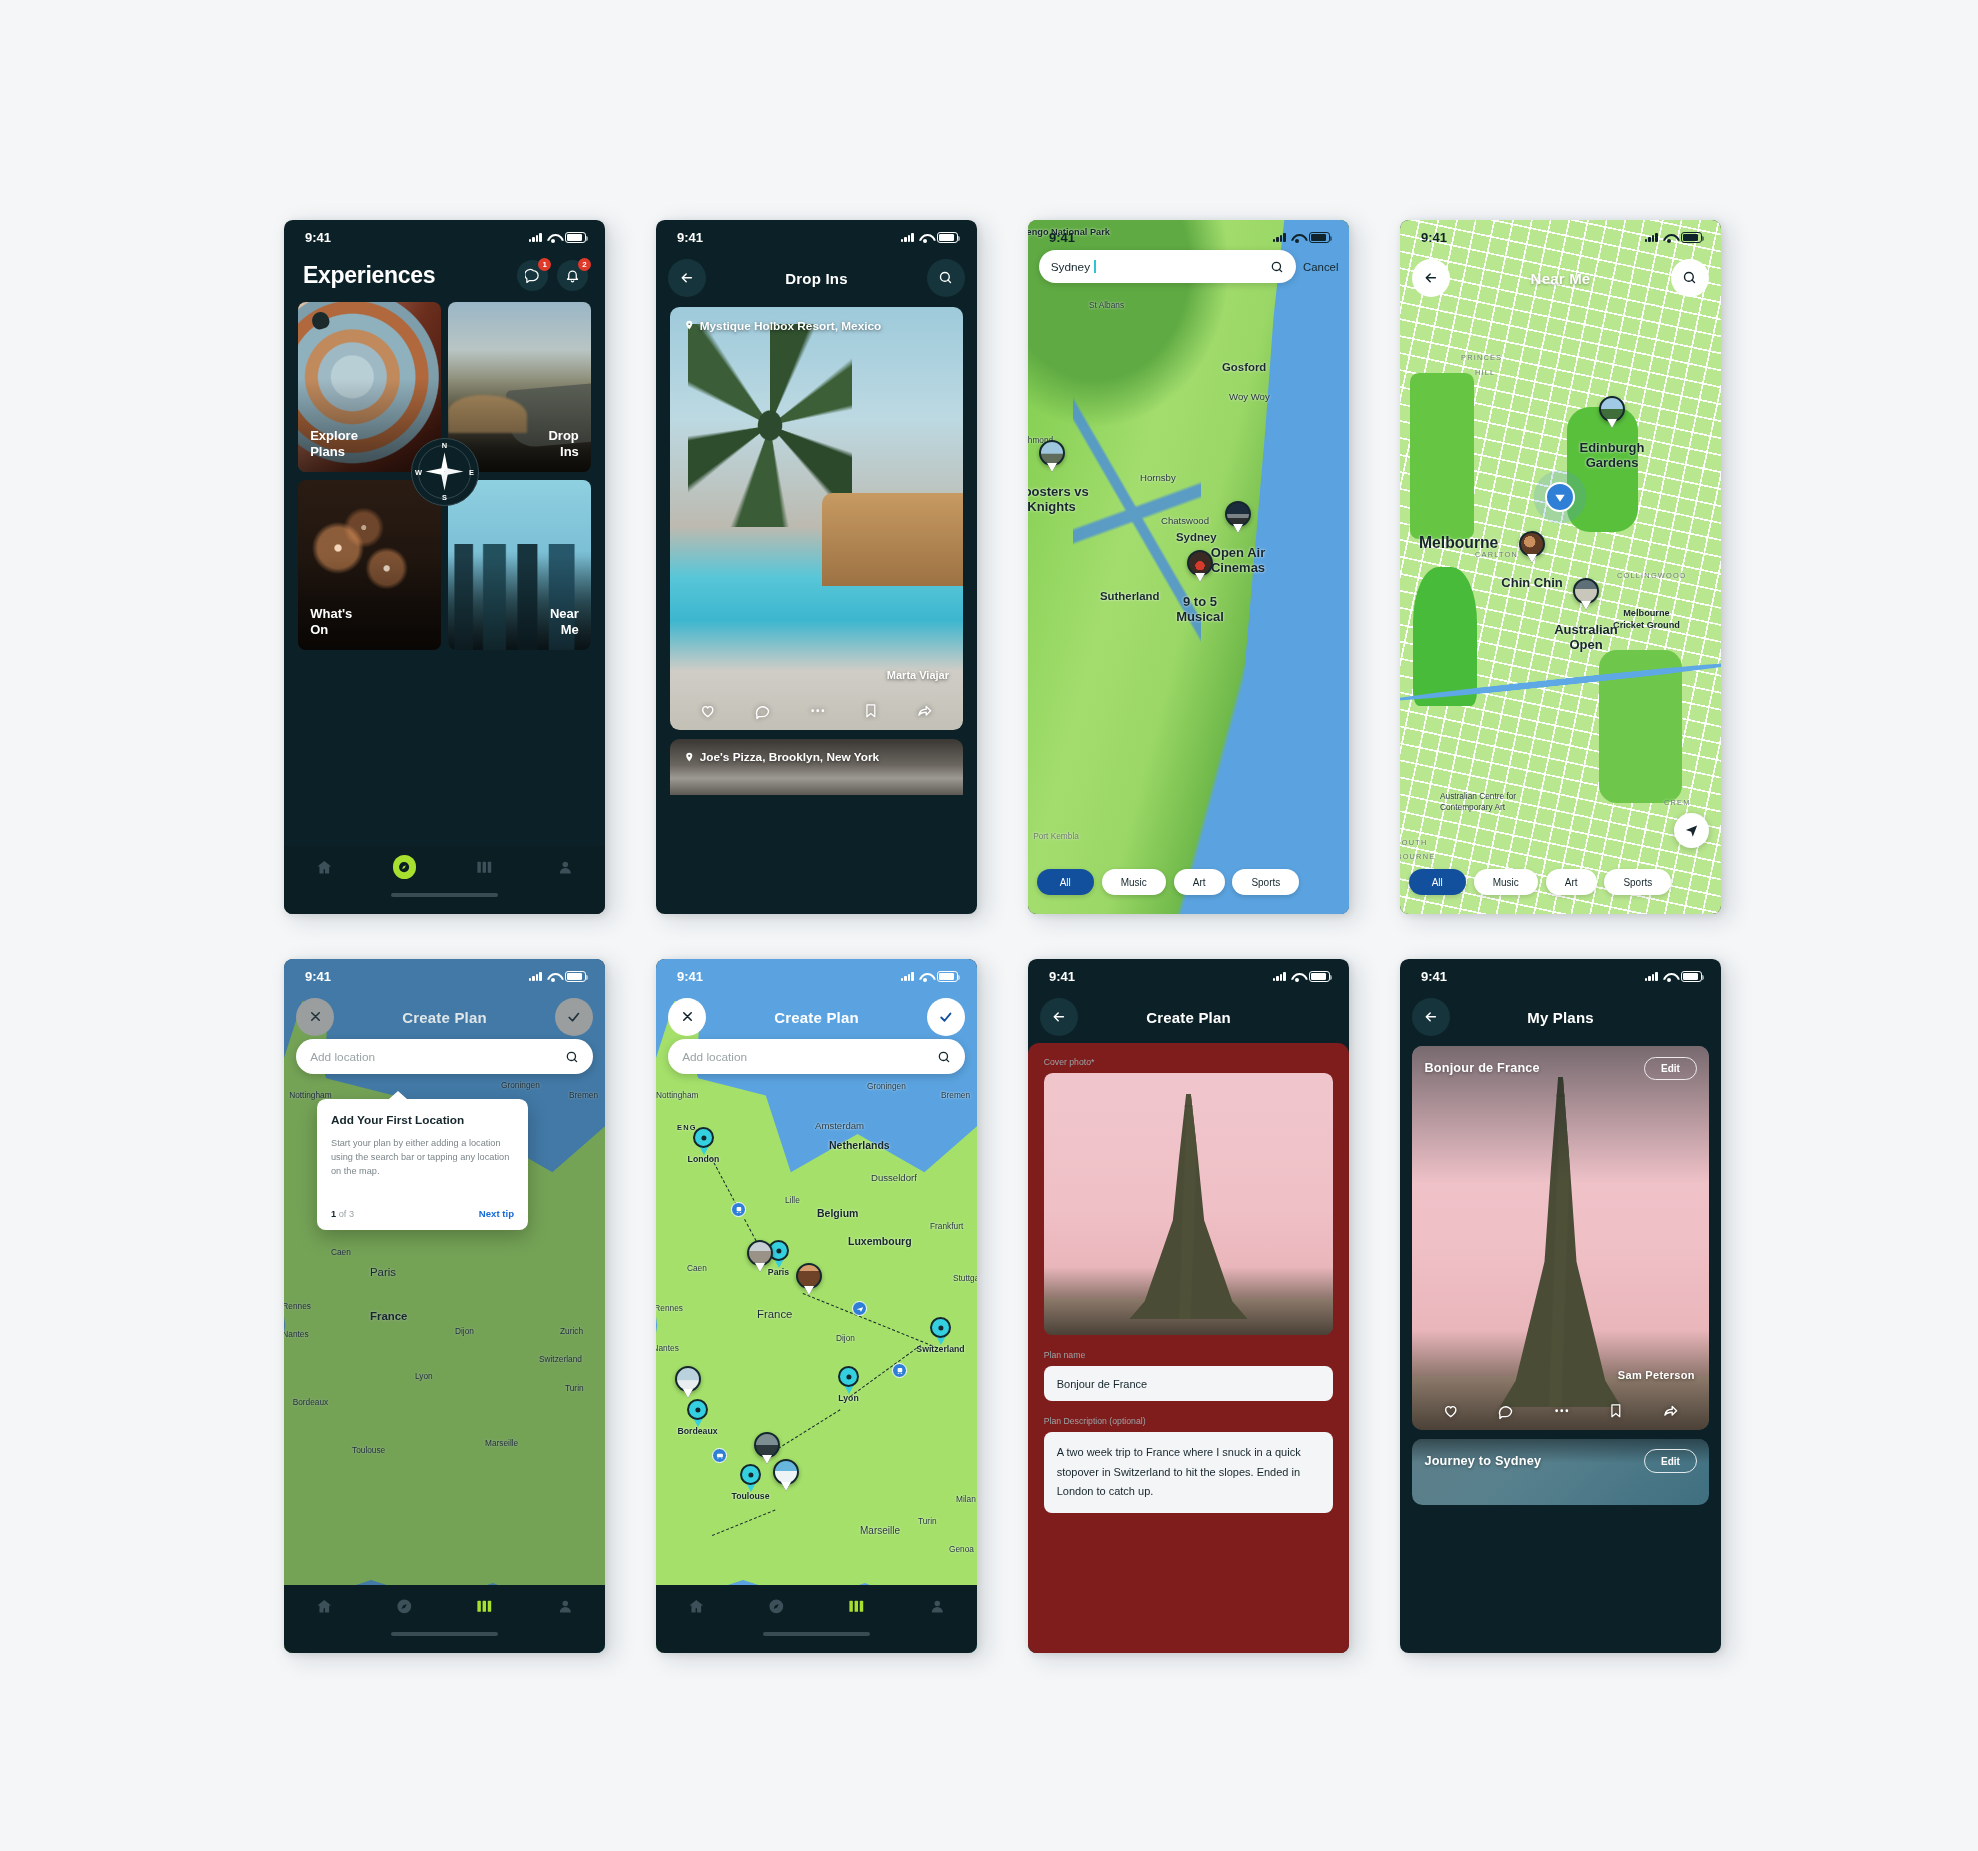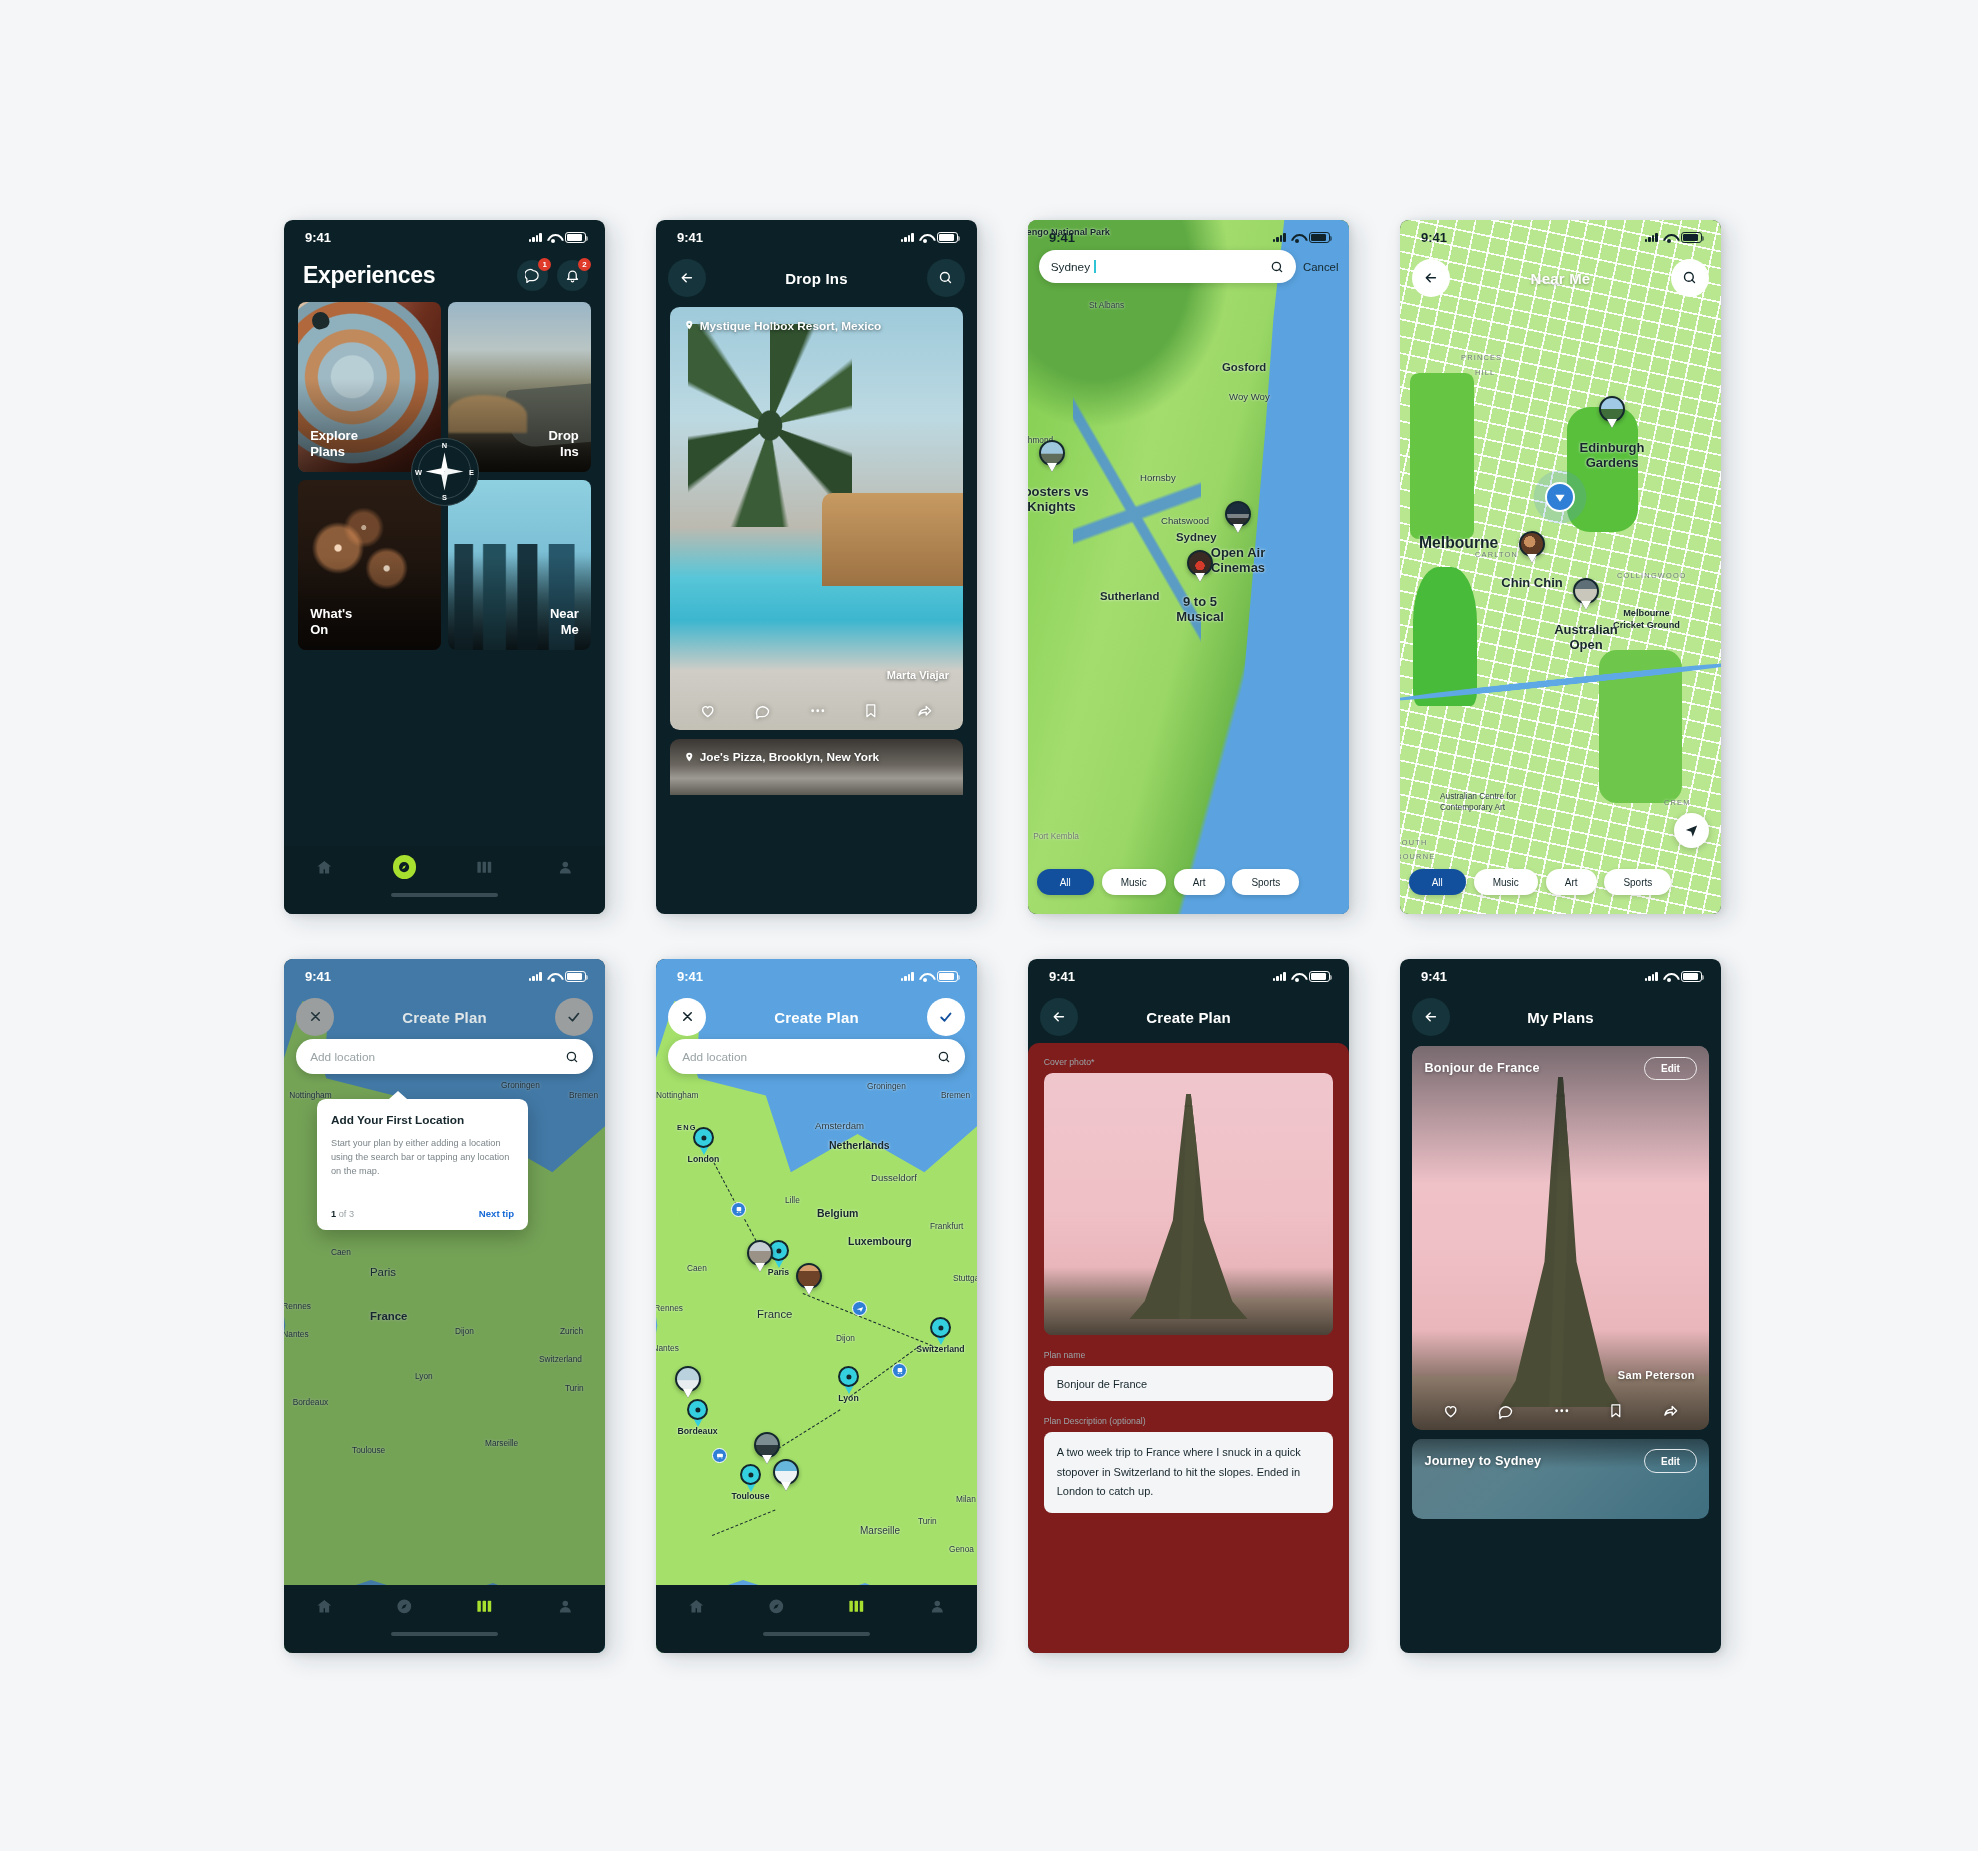--- a/index.html
+++ b/index.html
@@ -337,21 +337,21 @@
     background: linear-gradient(to bottom, #8d7a6b, #4b4137); }
   .field { width: 100%; background:#f4f5f7; border-radius: 7.9px; padding: 11.4px 13px;
     font-size: 11px; color:#15262c; }
   .field.ta { line-height: 1.75; }
   .fgap { height: 15px; }
 
   
   #p8 { background: #0c2127; }
   .plan-card { margin: 5.2px 12.2px 0; border-radius: 10.5px; overflow: hidden; position: relative; }
   .plan-card.first { height: 384px; }
-  .plan-card.second { height: 80px; }
+  .plan-card.second { height: 66px; }
   .plan-head { position:absolute; left:0; right:0; top:0; z-index: 5;
     display:flex; align-items:center; justify-content:space-between; padding: 10.5px 12.2px; }
   .plan-name { color:#fff; font-size: 12.7px; font-weight: bold; letter-spacing: 0.2px;
     text-shadow: 0 0.9px 3.5px rgba(0,0,0,.4); }
   .edit-btn { border: 1.3px solid rgba(255,255,255,.85); border-radius: 14px;
     padding: 5.2px 15.7px; color:#fff; font-size: 10px; font-weight: bold; }
   .plan-grad { position:absolute; left:0; right:0; top:0; height: 36%; z-index: 2;
     background: linear-gradient(to bottom, rgba(20,30,34,.55), rgba(20,30,34,0)); }
   .plan-author { position:absolute; right:14px; bottom: 49px; z-index: 5; color:#fff;
     font-size: 11px; font-weight: bold; letter-spacing:0.3px; text-shadow: 0 0.9px 3.5px rgba(0,0,0,.5); }

